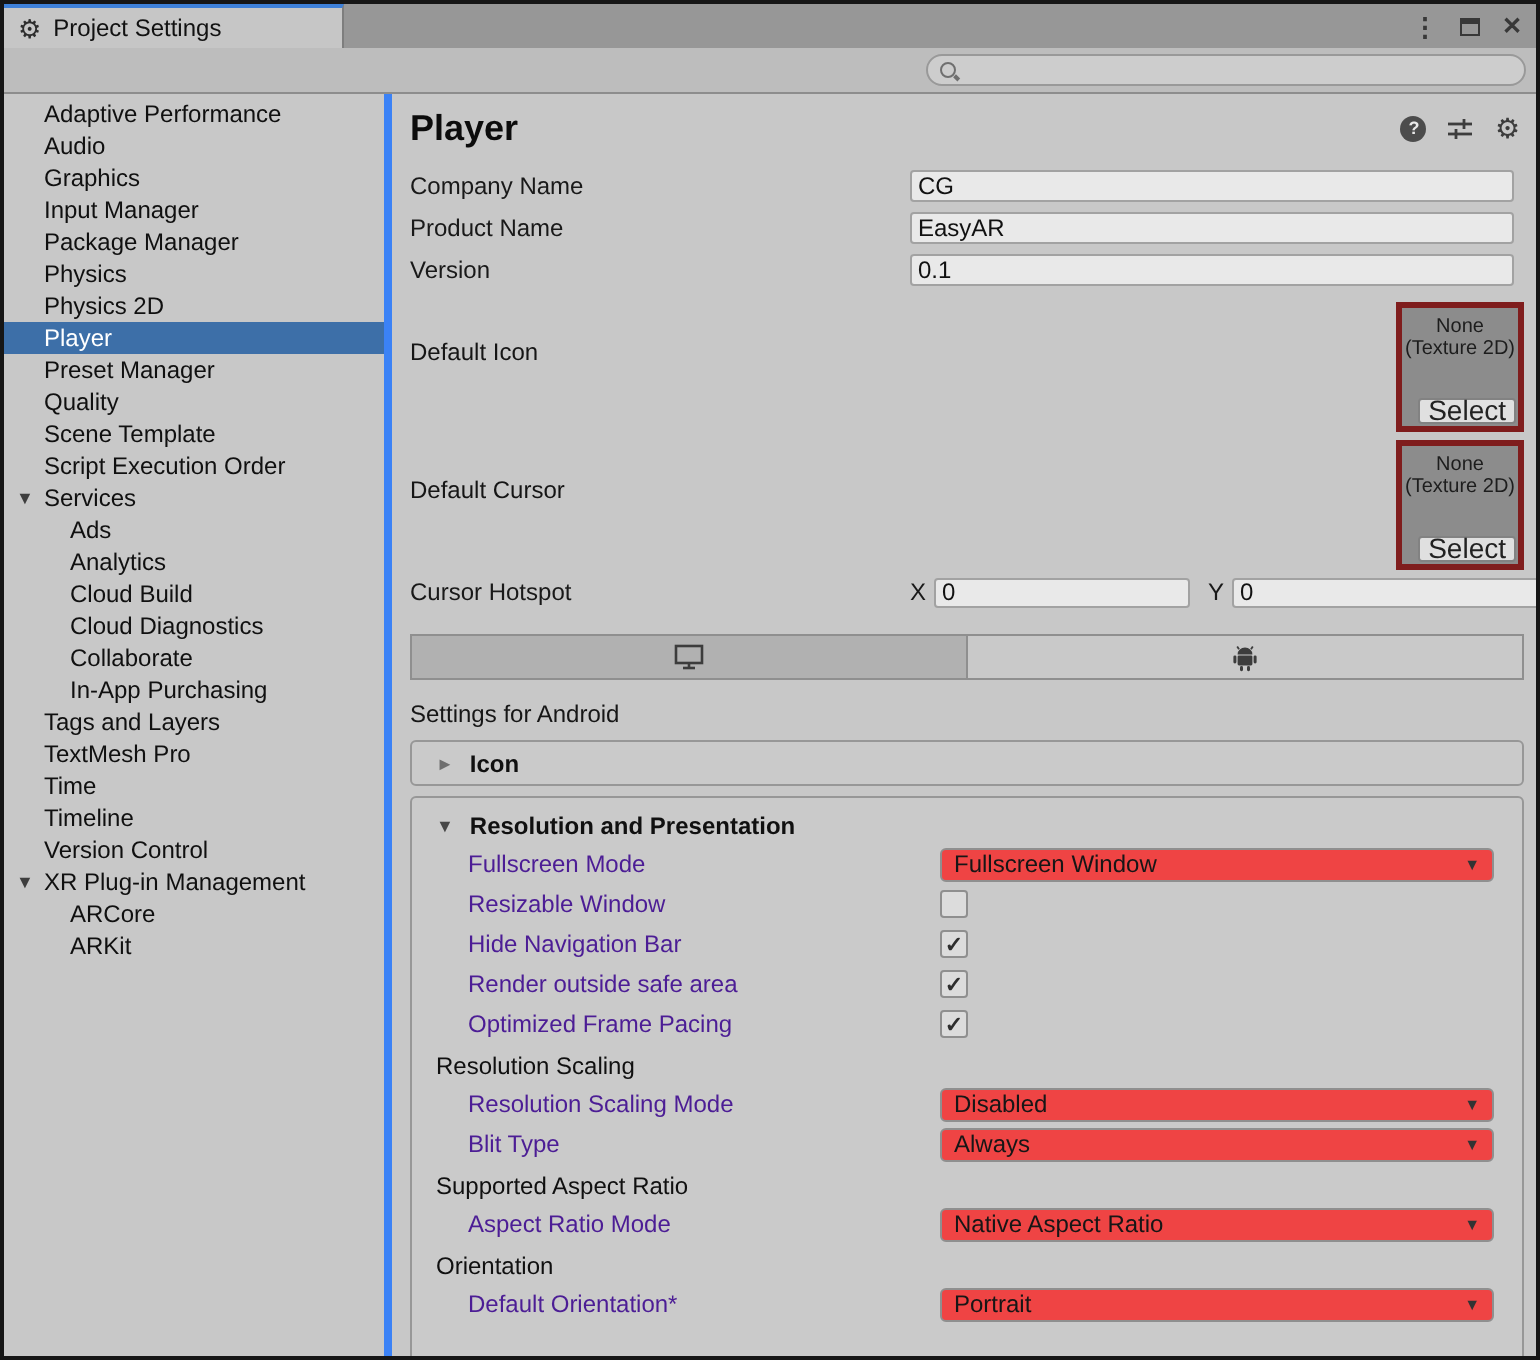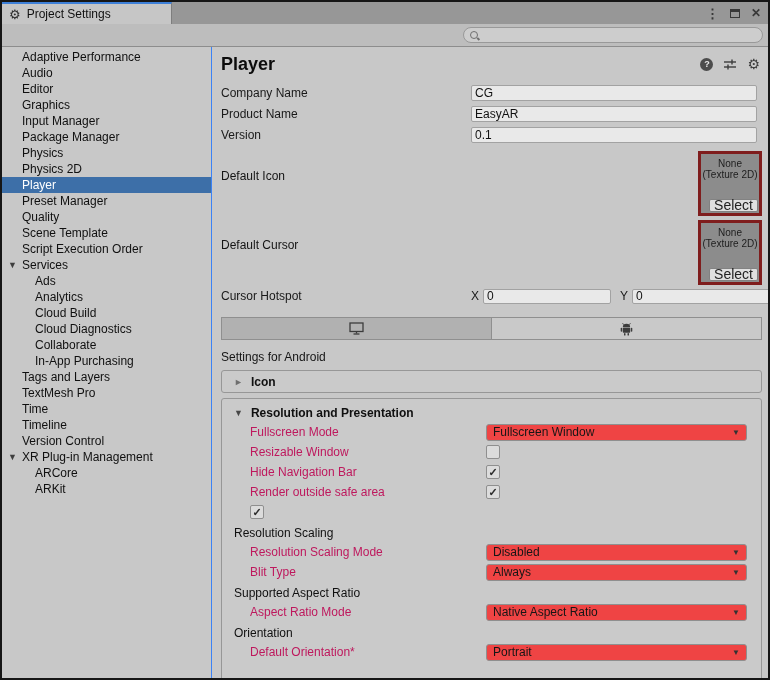--- a/index.html
+++ b/index.html
@@ -29,21 +29,21 @@
     position:absolute; right:5px; top:3px; width:300px; height:16px;
     background:#cdcdcd; border:1px solid #999; border-radius:8px;
     display:flex; align-items:center; padding-left:5px; gap:4px;
   }
   .search input { border:none; background:transparent; outline:none; flex:1; font-size:11px; height:12px; font-family:"Liberation Sans",sans-serif; }
   .mag { position:relative; width:11px; height:11px; flex:0 0 auto; }
   .mag::before { content:""; position:absolute; left:1px; top:1px; width:6px; height:6px; border:1px solid #6f6f6f; border-radius:50%; }
   .mag::after { content:""; position:absolute; left:8px; top:8px; width:3px; height:1.5px; background:#6f6f6f; transform:rotate(45deg); }
   
   .body { display:flex; height:calc(100% - 45px); }
-  .sidebar { width:210px; border-right:1px solid #3b82f6; padding-top:2px; overflow:hidden; flex:0 0 auto; }
+  .sidebar { width:194px; border-right:4px solid #3b82f6; padding-top:2px; overflow:hidden; flex:0 0 auto; }
   .nav-item { position:relative; height:16px; line-height:16px; padding-left:20px; white-space:nowrap; color:#101010; cursor:default; }
   .nav-item.sub { padding-left:33px; }
   .nav-item.selected { background:#3d6fa8; color:#fff; }
   .expander { position:absolute; left:6px; top:0; font-size:9px; color:#3e3e3e; }
   
   .content { flex:1; position:relative; overflow:hidden; padding:0 5px 0 9px; }
   .player-header { margin-top:6px; height:22px; display:flex; align-items:center; }
   .page-title { font-size:18px; font-weight:bold; color:#0c0c0c; }
   .hdr-icons { margin-left:auto; display:flex; align-items:center; gap:10px; padding-right:3px; }
   .help-circle { width:13px; height:13px; border-radius:50%; background:#4c4c4c; color:#e9e9e9; font-size:9px; font-weight:bold; display:flex; align-items:center; justify-content:center; }
@@ -88,21 +88,21 @@
   .settings-title { margin-top:9px; height:16px; line-height:16px; color:#161616; }
   
   .gbox { margin-top:5px; margin-right:1px; border:1px solid #979797; background:#cacaca; border-radius:3px; }
   .iconbox { height:23px; display:flex; align-items:center; padding-left:12px; gap:8px; }
   .fold-closed { font-size:9px; color:#6e6e6e; }
   .fold-open { font-size:9px; color:#474747; }
   .boldlbl { font-weight:bold; color:#101010; }
   .mainbox { height:310px; border-radius:3px 3px 0 0; padding-top:4px; }
   .sec-header { height:19px; display:flex; align-items:center; padding-left:12px; gap:8px; }
   .srow { height:20px; display:flex; align-items:center; padding-left:28px; }
-  .slabel { width:236px; flex:0 0 auto; color:#be185d; }
+  .slabel { width:236px; flex:0 0 auto; color:#4c1d95; }
   .sctrl { flex:1; margin-right:14px; display:flex; }
   .dropdown {
     flex:1; height:17px; background:#ef4444; border:1px solid #8f8f8f; border-radius:3px;
     display:flex; align-items:center; justify-content:space-between; padding:0 6px; cursor:default;
   }
   .dropdown .dval { color:#161616; }
   .dropdown .darr { font-size:8px; color:#333; }
   .checkbox {
     width:14px; height:14px; background:#dcdcdc; border:1px solid #8f8f8f; border-radius:2px;
     display:flex; align-items:center; justify-content:center;
@@ -133,21 +133,20 @@
       <span class="mag"></span>
       <input value="" style="">
     </div>
   </div>
 
   <div class="body">
 
     <div class="sidebar">
       <div class="nav-item">Adaptive Performance</div>
       <div class="nav-item">Audio</div>
-      <div class="nav-item">Editor</div>
       <div class="nav-item">Graphics</div>
       <div class="nav-item">Input Manager</div>
       <div class="nav-item">Package Manager</div>
       <div class="nav-item">Physics</div>
       <div class="nav-item">Physics 2D</div>
       <div class="nav-item selected">Player</div>
       <div class="nav-item">Preset Manager</div>
       <div class="nav-item">Quality</div>
       <div class="nav-item">Scene Template</div>
       <div class="nav-item">Script Execution Order</div>
@@ -290,20 +289,21 @@
         </div>
 
         <div class="srow">
           <span class="slabel">Render outside safe area</span>
           <span class="sctrl">
             <span class="checkbox">✓</span>
           </span>
         </div>
 
         <div class="srow">
+          <span class="slabel">Optimized Frame Pacing</span>
           <span class="sctrl">
             <span class="checkbox">✓</span>
           </span>
         </div>
 
         <div class="subhead">Resolution Scaling</div>
 
         <div class="srow">
           <span class="slabel">Resolution Scaling Mode</span>
           <span class="sctrl">

